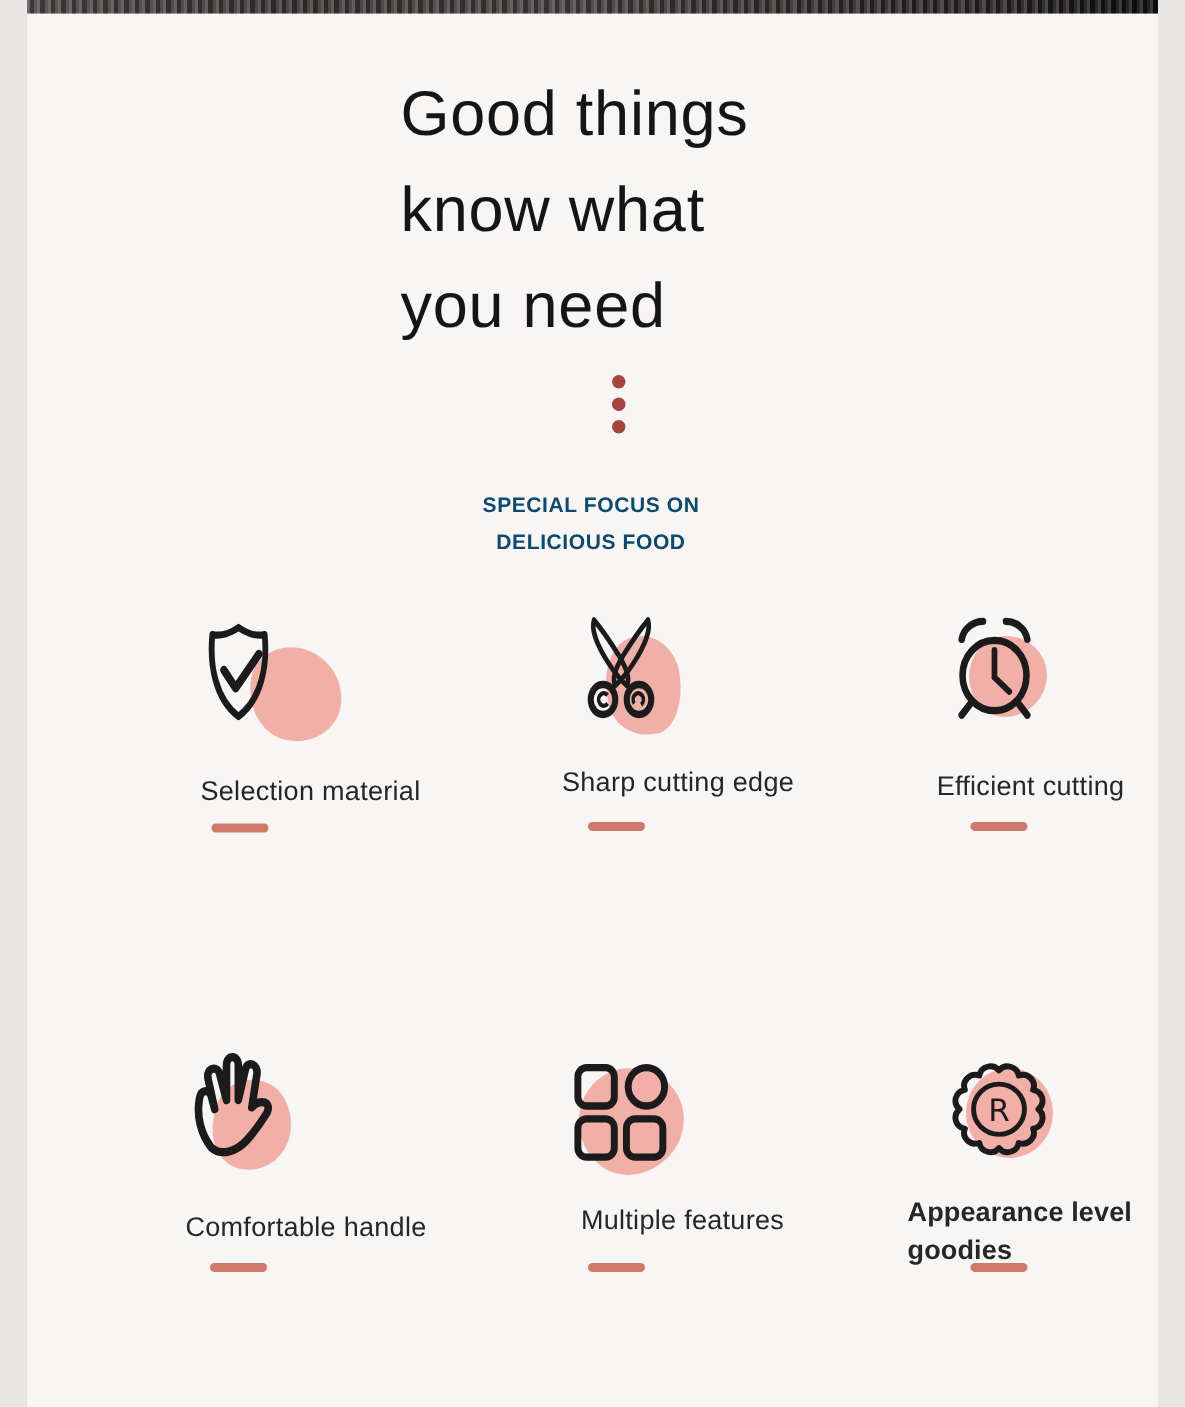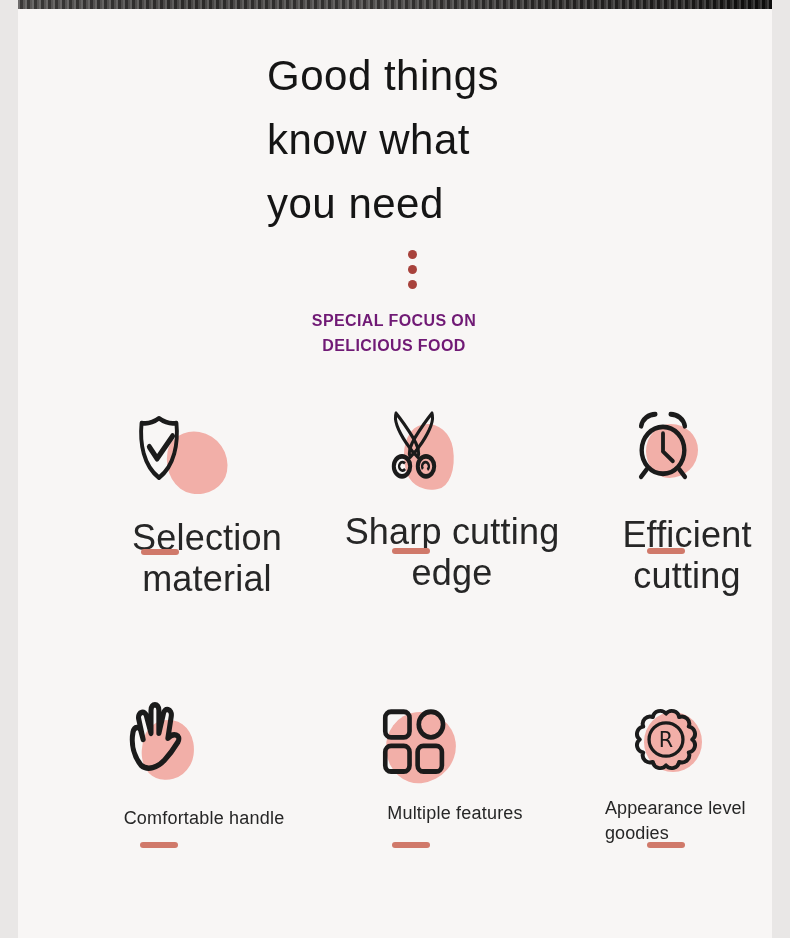--- a/index.html
+++ b/index.html
@@ -15,31 +15,31 @@
       linear-gradient(90deg,#4d4b4a 0%,#393736 22%,#464443 45%,#2f2d2c 68%,#232120 85%,#141312 92%,#0f0e0e 100%);
   }
   .title{
     position:absolute;left:249px;top:44px;
     font-size:42px;line-height:64px;letter-spacing:.5px;
     color:#151515;font-weight:400;white-space:nowrap;
   }
   .dots{position:absolute;left:390px;top:250px;display:flex;flex-direction:column;gap:6px;}
   .dot{width:9px;height:9px;border-radius:50%;background:#a8423c;}
   .tagline{
-    position:absolute;left:276px;top:308px;width:200px;text-align:center;
-    font-size:16px;font-weight:700;letter-spacing:.4px;line-height:25px;color:#701a75;
+    position:absolute;left:276px;top:324px;width:200px;text-align:center;
+    font-size:14px;font-weight:700;letter-spacing:.4px;line-height:25px;color:#0c4a6e;
   }
   .blob{position:absolute;background:#f1a8a1;opacity:.92;}
   .icon-svg{position:absolute;}
   .icon-svg path,.icon-svg rect,.icon-svg circle{vector-effect:none;}
   .feat-label{
     position:absolute;color:#262626;font-weight:400;
     text-align:center;letter-spacing:.2px;line-height:1.15;
   }
-  .row1{font-size:36px;}
+  .row1{font-size:18px;}
   .row2{font-size:18px;}
   .small-label{font-size:18px;line-height:25px;text-align:left;letter-spacing:.1px;}
   .underline{position:absolute;width:38px;height:6px;border-radius:3px;background:#d0796a;}
 </style>
 </head>
 <body>
 
 <div class="page">
 
   <div class="top-strip"></div>
@@ -108,16 +108,16 @@
   </svg>
   <div class="feat-label row2" style="left:327px;top:803px;width:220px;">Multiple features</div>
   <div class="underline" style="left:374px;top:842px;"></div>
 
   <div class="blob" style="left:626px;top:712px;width:58px;height:60px;border-radius:50%;"></div>
   <svg class="icon-svg" style="left:613px;top:705px;" width="70" height="69" viewBox="0 0 64 64" preserveAspectRatio="none">
     <path d="M56 32 A6.8 6.8 0 0 1 52.8 44 A6.8 6.8 0 0 1 44 52.8 A6.8 6.8 0 0 1 32 56 A6.8 6.8 0 0 1 20 52.8 A6.8 6.8 0 0 1 11.2 44 A6.8 6.8 0 0 1 8 32 A6.8 6.8 0 0 1 11.2 20 A6.8 6.8 0 0 1 20 11.2 A6.8 6.8 0 0 1 32 8 A6.8 6.8 0 0 1 44 11.2 A6.8 6.8 0 0 1 52.8 20 A6.8 6.8 0 0 1 56 32 Z" fill="none" stroke="#1b1b1b" stroke-width="3.6" stroke-linejoin="round"></path>
     <circle cx="32" cy="32" r="15.5" fill="none" stroke="#1b1b1b" stroke-width="3"></circle>
     <text x="32" y="39" text-anchor="middle" font-size="19" font-family="DejaVu Sans, sans-serif" fill="#1b1b1b">R</text>
   </svg>
-  <div class="feat-label row2 small-label" style="left:587px;top:796px;width:150px;">Appearance level goodies</div>
+  <div class="feat-label row2 small-label" style="left:587px;top:796px;width:150px;font-weight:bold;">Appearance level goodies</div>
   <div class="underline" style="left:629px;top:842px;"></div>
 
 </div>
 
 </body></html>

